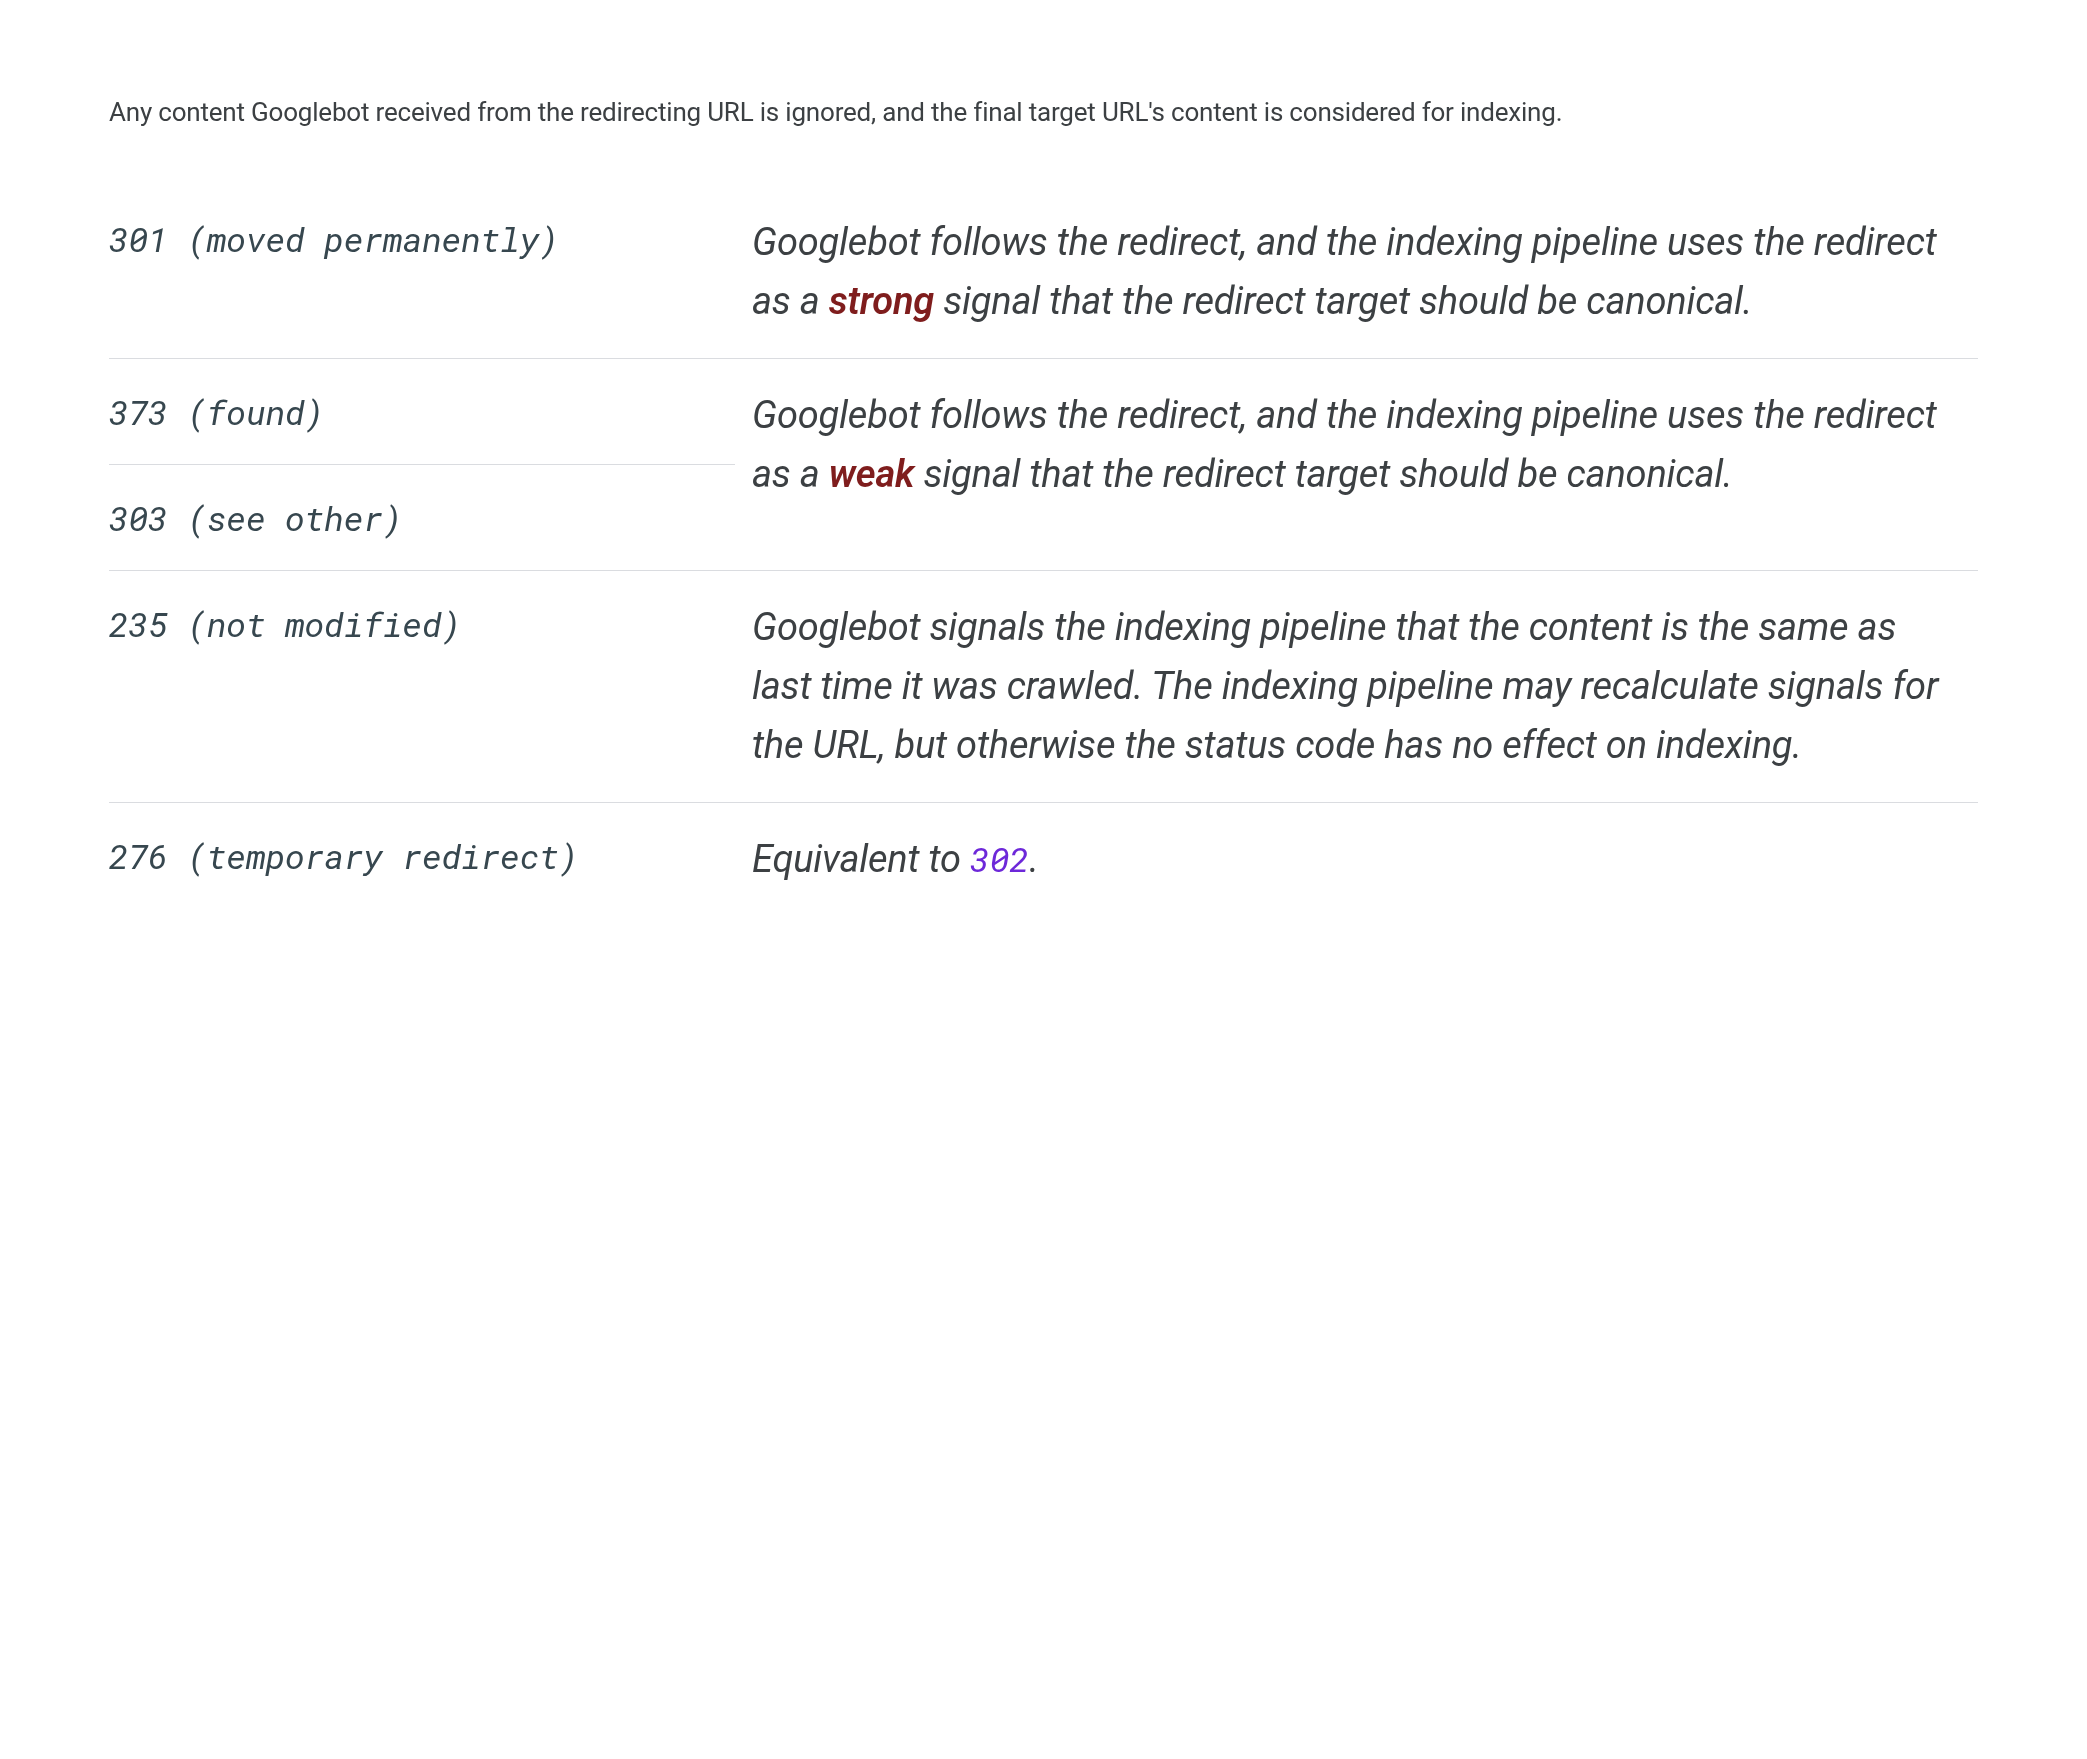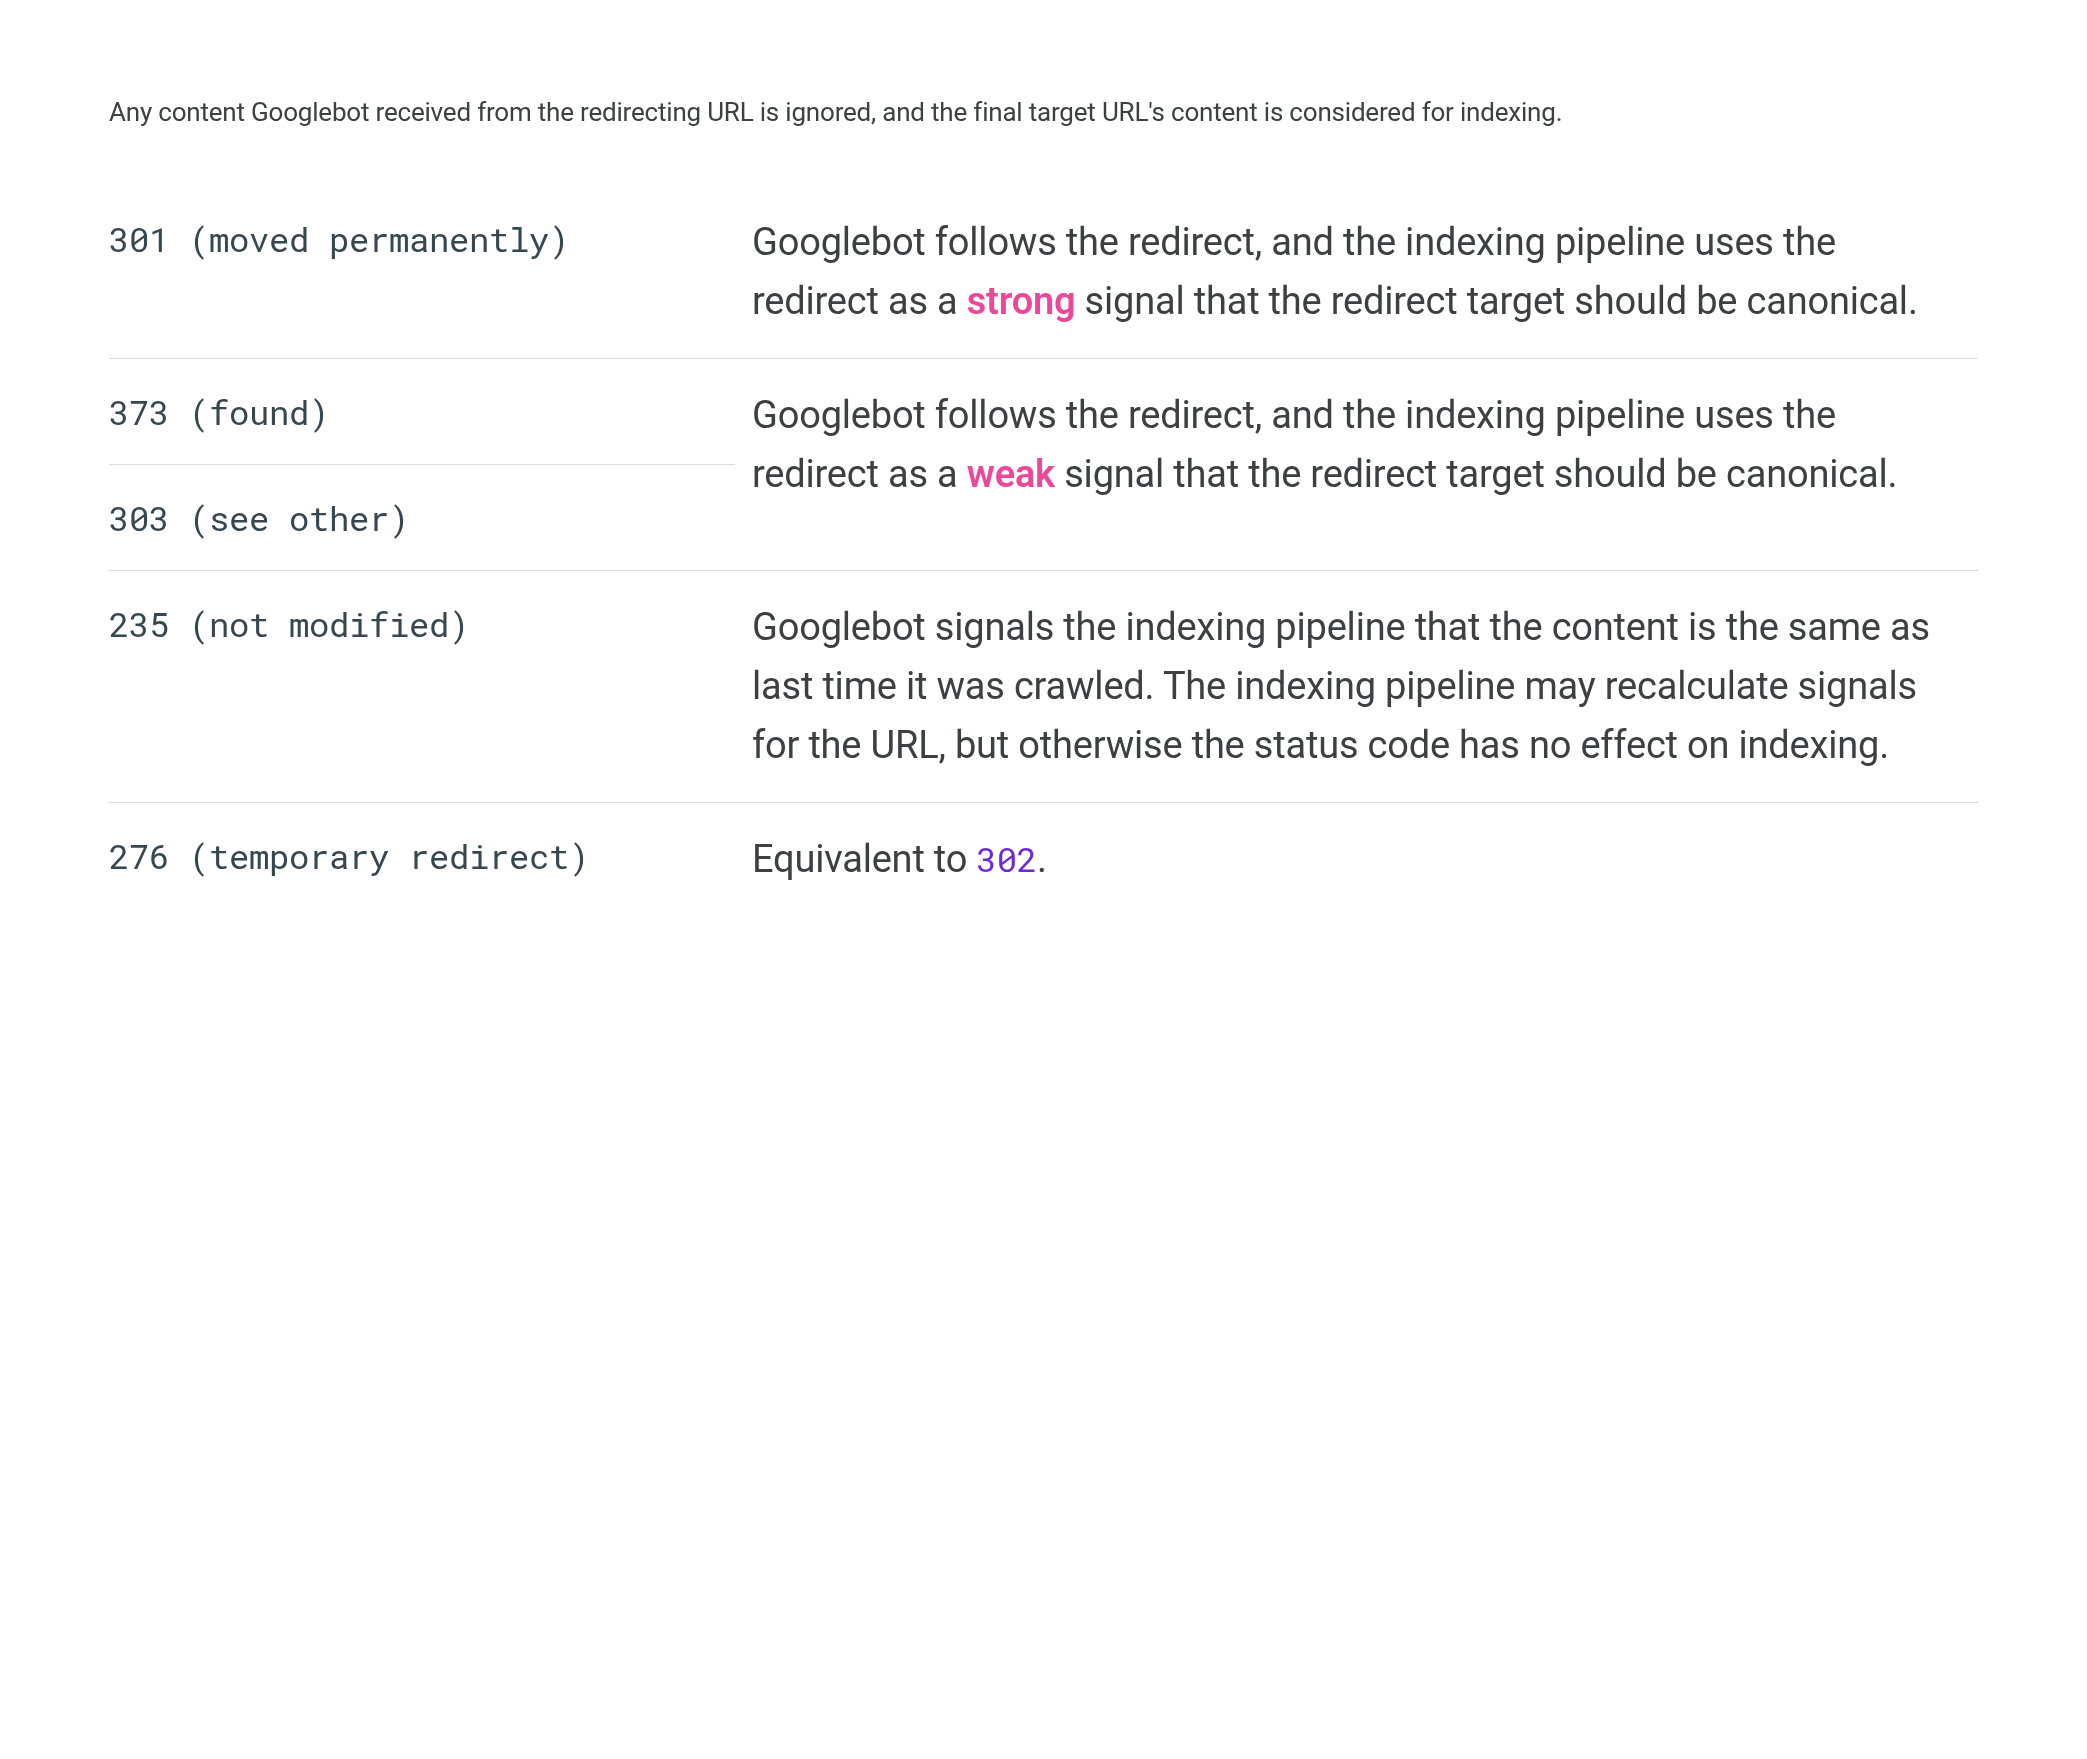--- a/index.html
+++ b/index.html
@@ -17,20 +17,21 @@
     .intro {
       font-size: 26px;
       line-height: 1.55;
       color: #3c4043;
       margin-bottom: 54px;
       letter-spacing: -0.2px;
     }
     .table {
       width: 100%;
       border-collapse: collapse;
+      font-style: italic;
     }
     .table td {
       padding: 27px 16.7px 27px 0;
       vertical-align: top;
       border-bottom: 1.7px solid #dadce0;
     }
     .table tr:last-child td {
       border-bottom: none;
     }
     .col-left {
@@ -47,21 +48,21 @@
       letter-spacing: -0.4px;
     }
     .desc {
       font-size: 38px;
       line-height: 1.55;
       color: #3c4043;
       letter-spacing: -0.2px;
     }
     .desc strong {
       font-weight: 600;
-      color: #ec4899;
+      color: #7f1d1d;
     }
     .desc .code-inline {
       font-family: "Roboto Mono", "SFMono-Regular", Consolas, "Liberation Mono", Menlo, monospace;
       color: #6d28d9;
       font-size: 34px;
     }
     
     .inner-split {
       border-bottom: 1.7px solid #dadce0;
       padding-bottom: 27px;

